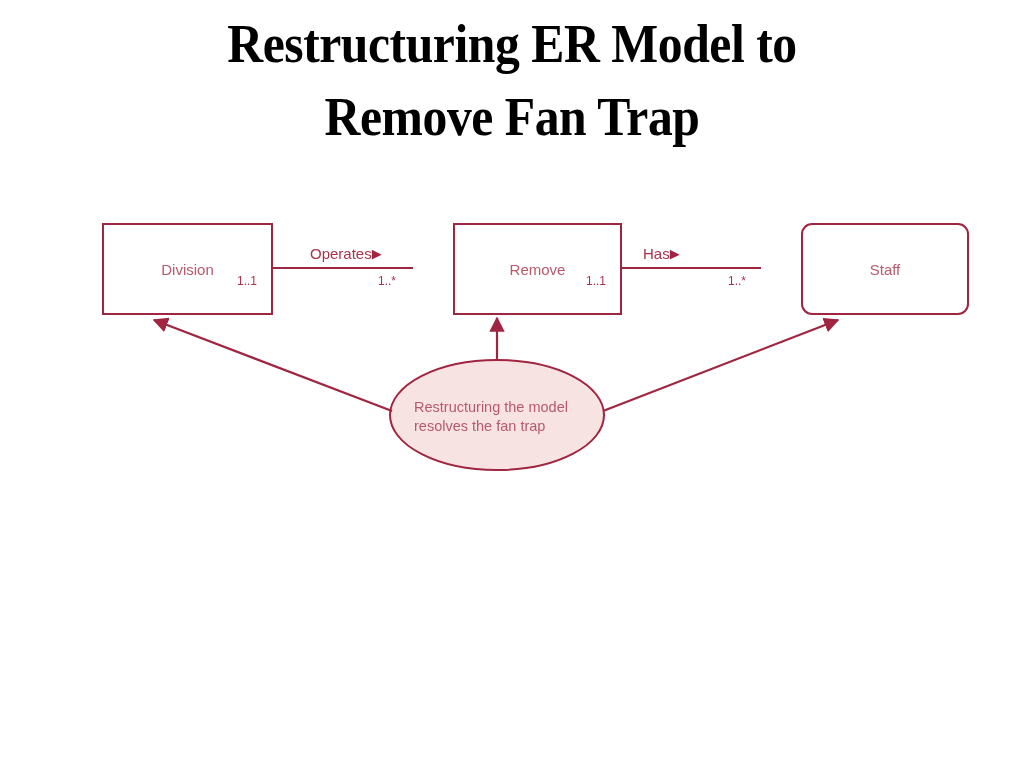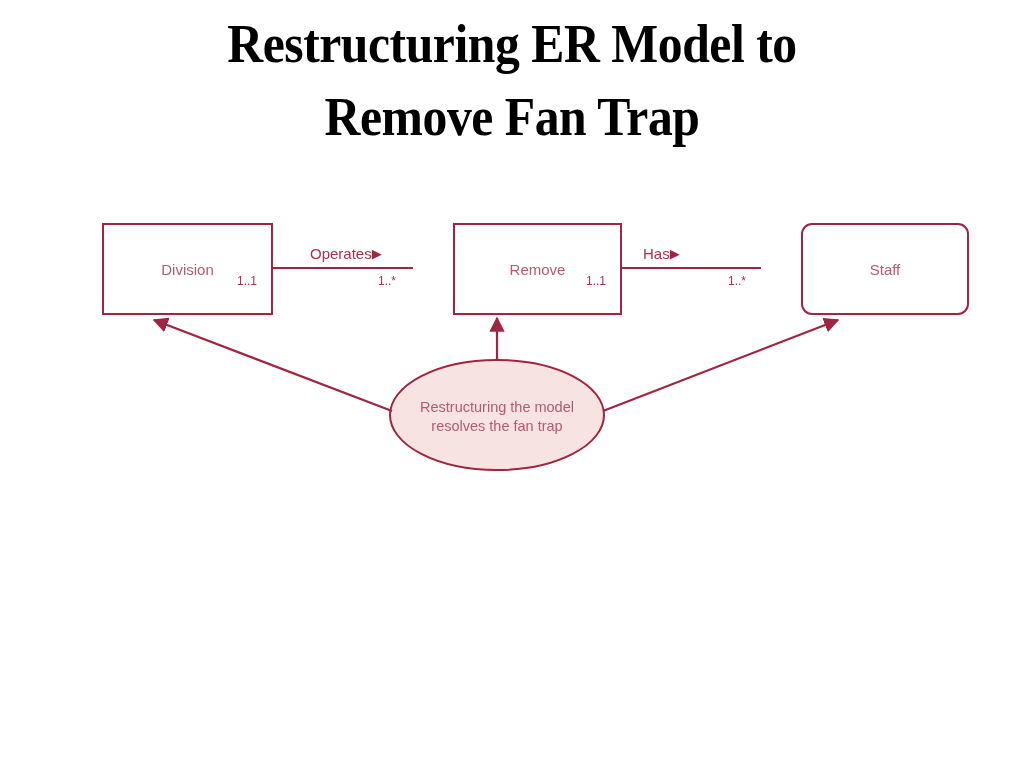--- a/index.html
+++ b/index.html
@@ -72,26 +72,26 @@
   }
   .card-label {
     position: absolute;
     font-family: "Liberation Sans", sans-serif;
     font-size: 12px;
     color: #a8334b;
     white-space: nowrap;
   }
   .note-text {
     position: absolute;
-    text-align: center;
     font-family: "Liberation Sans", sans-serif;
     font-size: 14.5px;
     line-height: 19px;
     color: #b85a6e;
     white-space: nowrap;
+    margin-left: 24px;
   }
 </style>
 </head>
 <body>
 
 <div id="slide">
 
   <div class="slide-title">
     <div>Restructuring ER Model to</div>
     <div>Remove Fan Trap</div>

